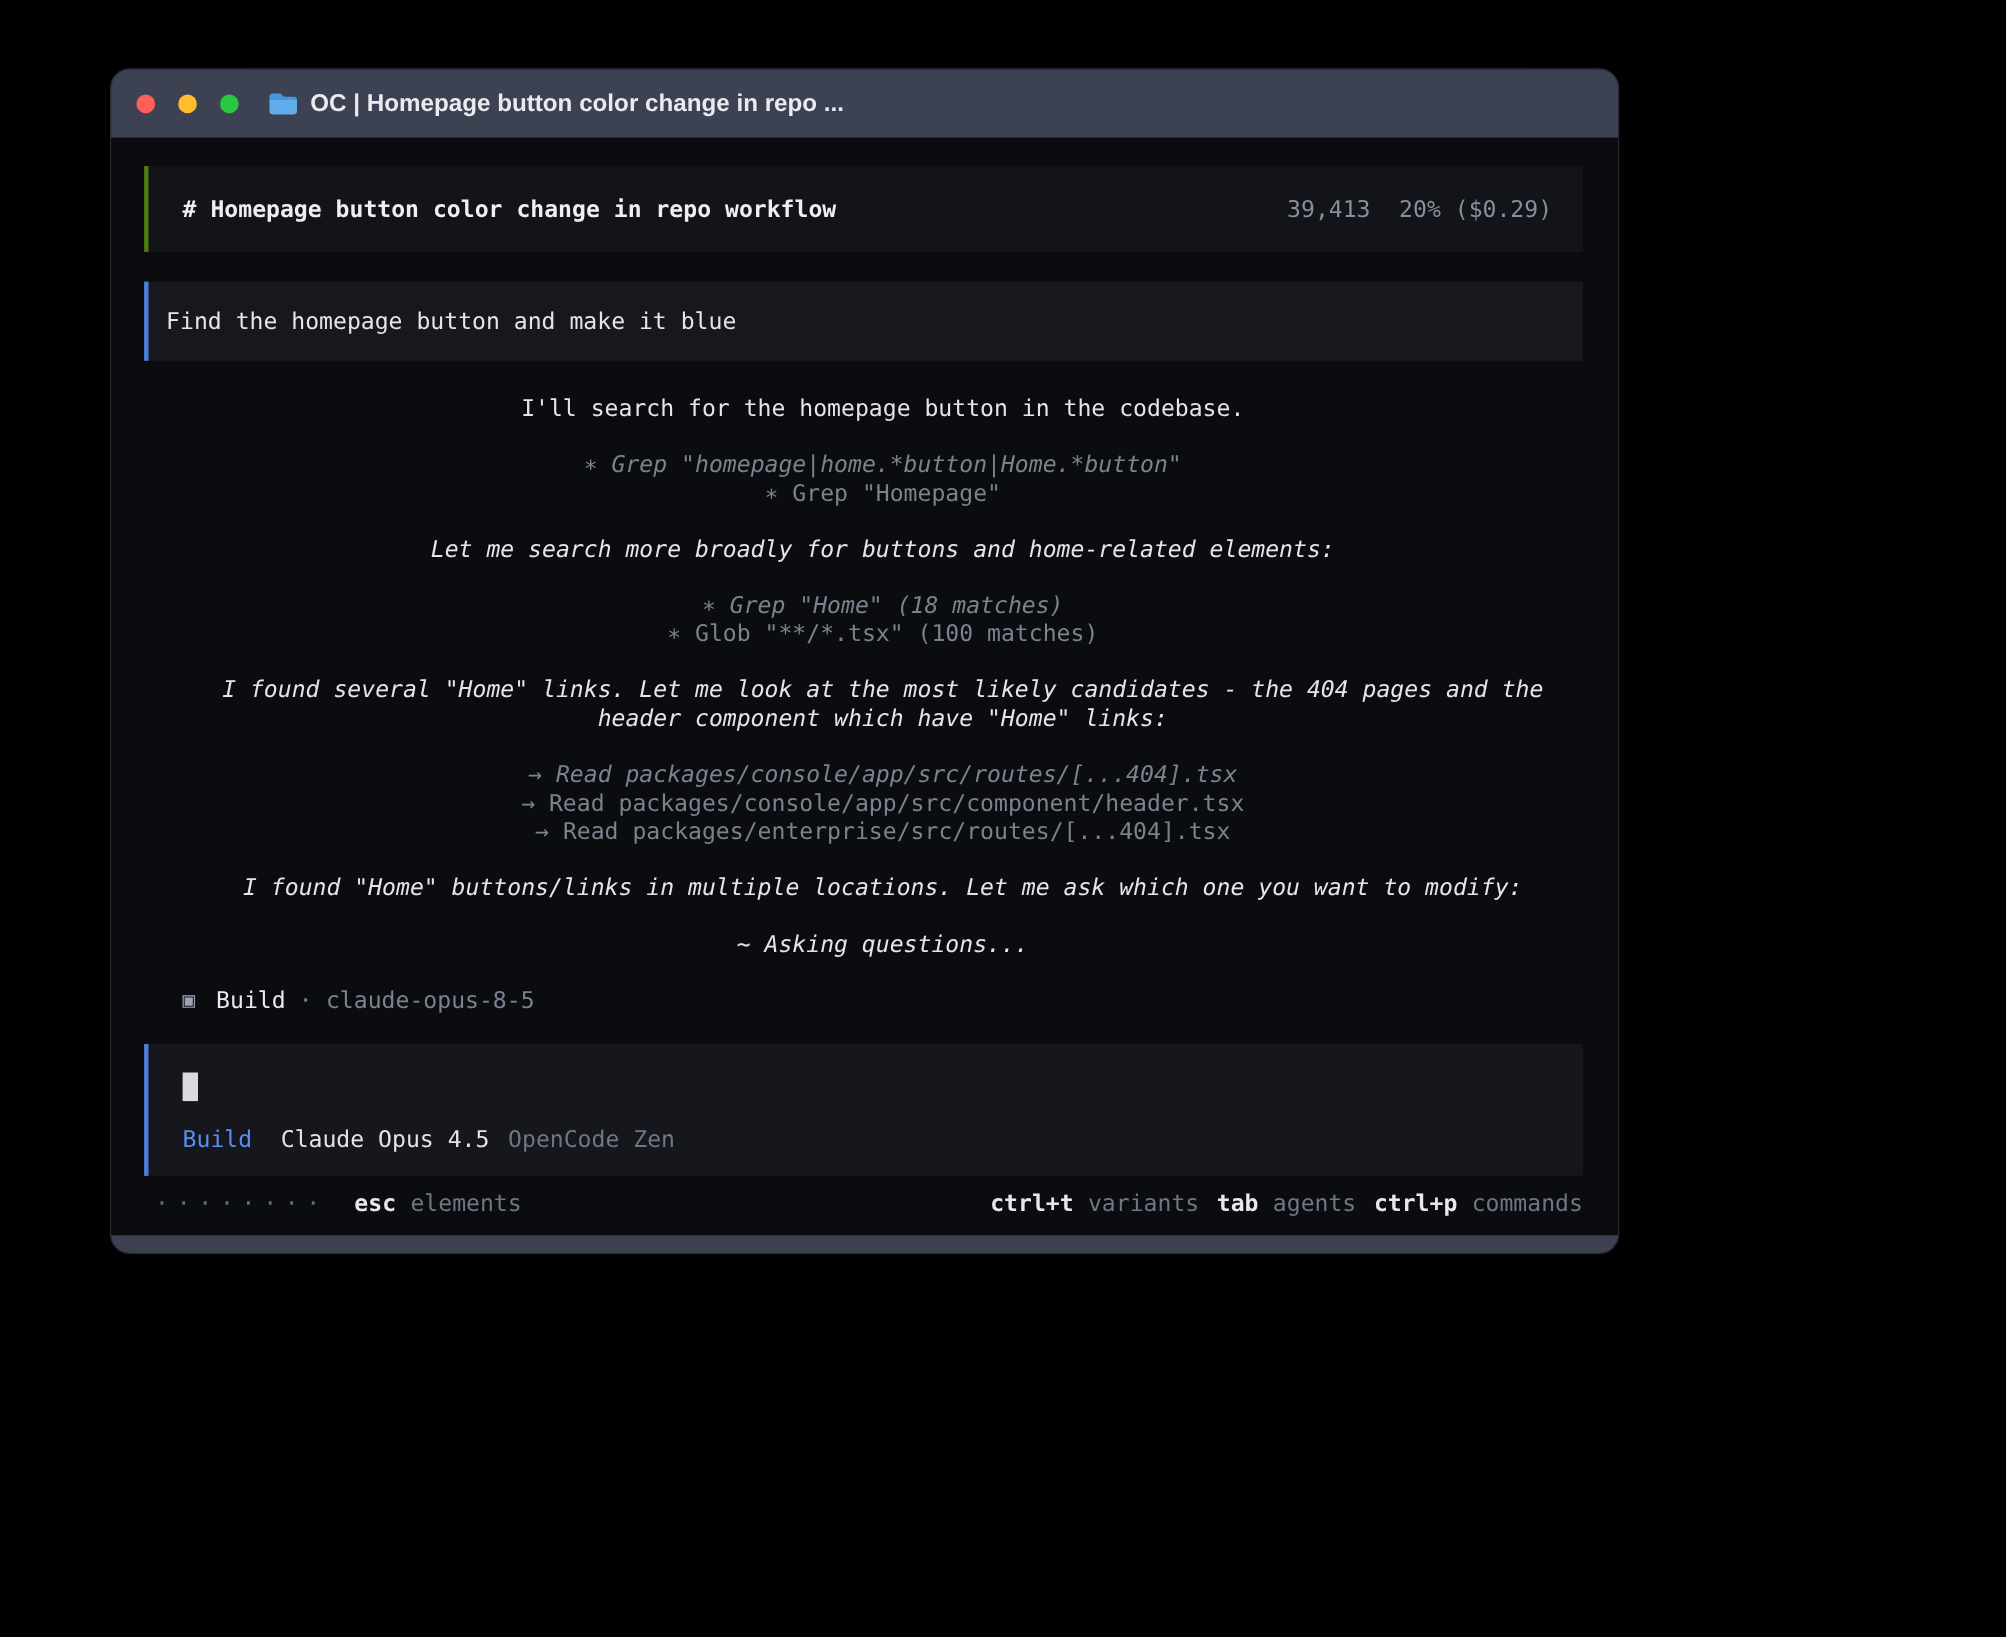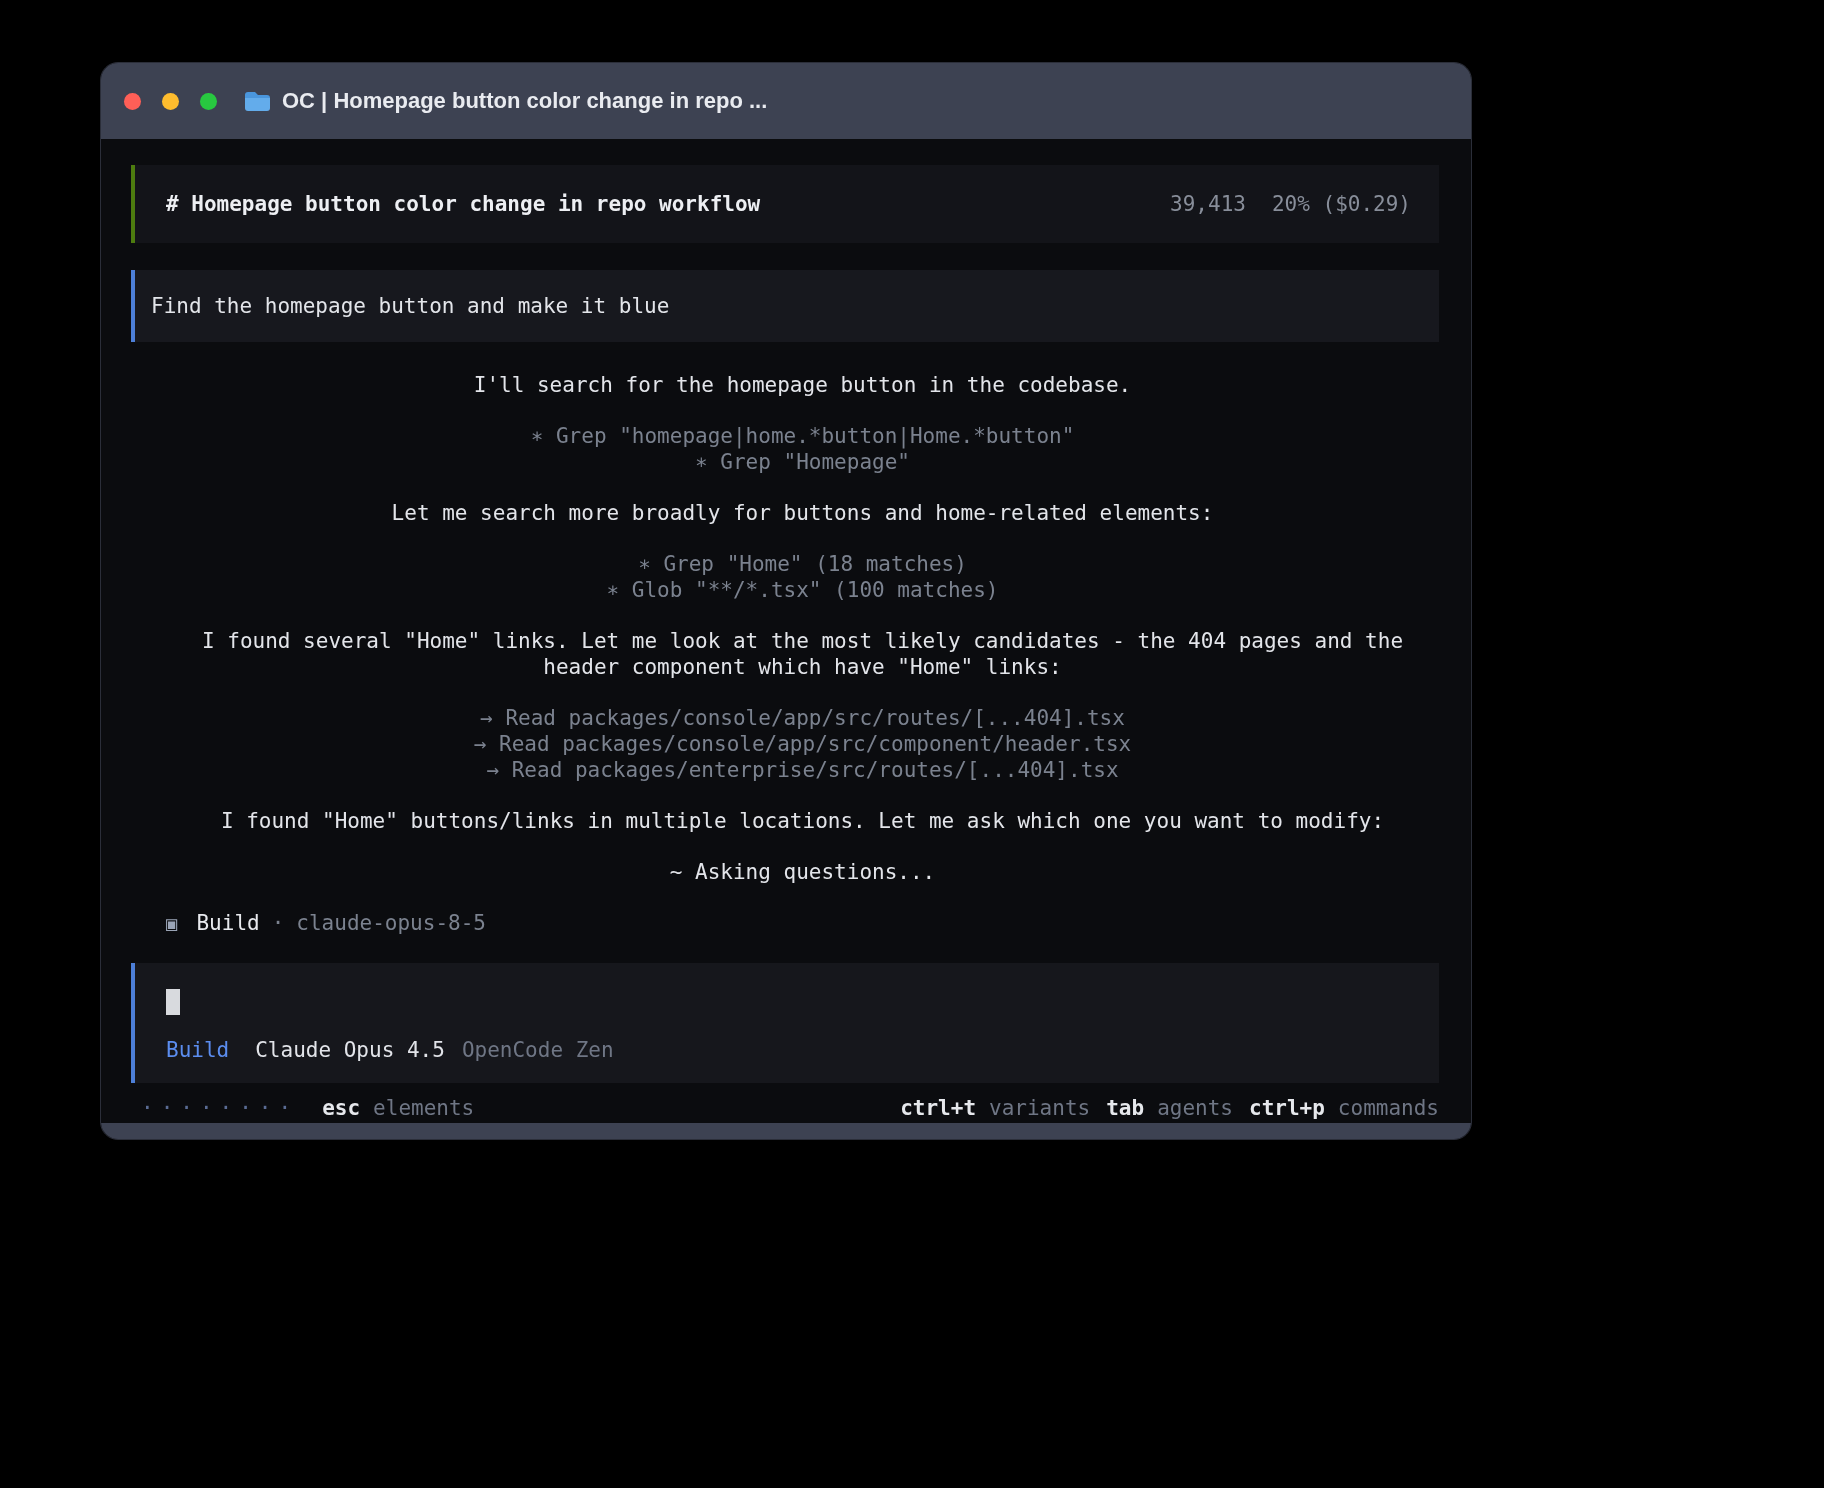--- a/index.html
+++ b/index.html
@@ -7,21 +7,21 @@
 
   .window {
     position:absolute; left:100px; top:62px; width:1372px; height:1078px;
     border-radius:18px; overflow:hidden; background:#0b0c0f;
     border:1px solid #2b2e39;
     box-shadow:0 35px 90px rgba(0,0,0,.85);
     display:flex; flex-direction:column;
   }
 
   
-  .titlebar { height:76px; background:#3d4252; display:flex; align-items:center; flex-shrink:0; }
+  .titlebar { height:62px; background:#3d4252; display:flex; align-items:center; flex-shrink:0; }
   .traffic { display:flex; gap:21px; padding-left:23px; }
   .tl { width:17px; height:17px; border-radius:50%; display:inline-block; }
   .tl.red { background:#ff5f57; } .tl.yellow { background:#febc2e; } .tl.green { background:#28c840; }
   .titlewrap { display:flex; align-items:center; gap:11px; margin-left:27px; min-width:0; }
   .foldericon { display:flex; align-items:center; }
   .titletext { font-family:"Liberation Sans",sans-serif; font-weight:bold; font-size:22px; color:#e9ebf0; white-space:nowrap; }
 
   
   .content {
     flex:1; padding:26px 32px 0 30px; display:flex; flex-direction:column; overflow:hidden;
@@ -37,21 +37,21 @@
   .sh-right { color:#888e9a; display:flex; gap:26px; white-space:pre; }
 
   .user-msg {
     background:#17181e; border-left:4px solid #4d7fd8; height:72px; flex-shrink:0;
     display:flex; align-items:center; padding-left:16px; margin-top:27px; color:#e3e5ea; white-space:pre;
   }
 
   .messages { margin-top:30px; padding-left:35px; flex-shrink:0;text-align:center; }
   .msg { white-space:pre-wrap; }
   .muted { color:#7b828f; }
-  .gap { margin-top:25px; }
+  .gap { margin-top:25px;font-style:italic; }
 
   .agent-line { display:flex; align-items:center; margin-top:25px; white-space:pre; }
   .agent-icon { color:#9aa4b6; font-size:19px; margin-right:19px; }
   .agent-name { color:#e8eaee; }
   .agent-sep { color:#7b828f; margin:0 12px; }
   .agent-model { color:#7b828f; }
 
   .input-box {
     background:#16171c; border-left:4px solid #4d7fd8; flex-shrink:0;
     margin-top:27px; padding:26px 30px 18px 31px; height:120px;

